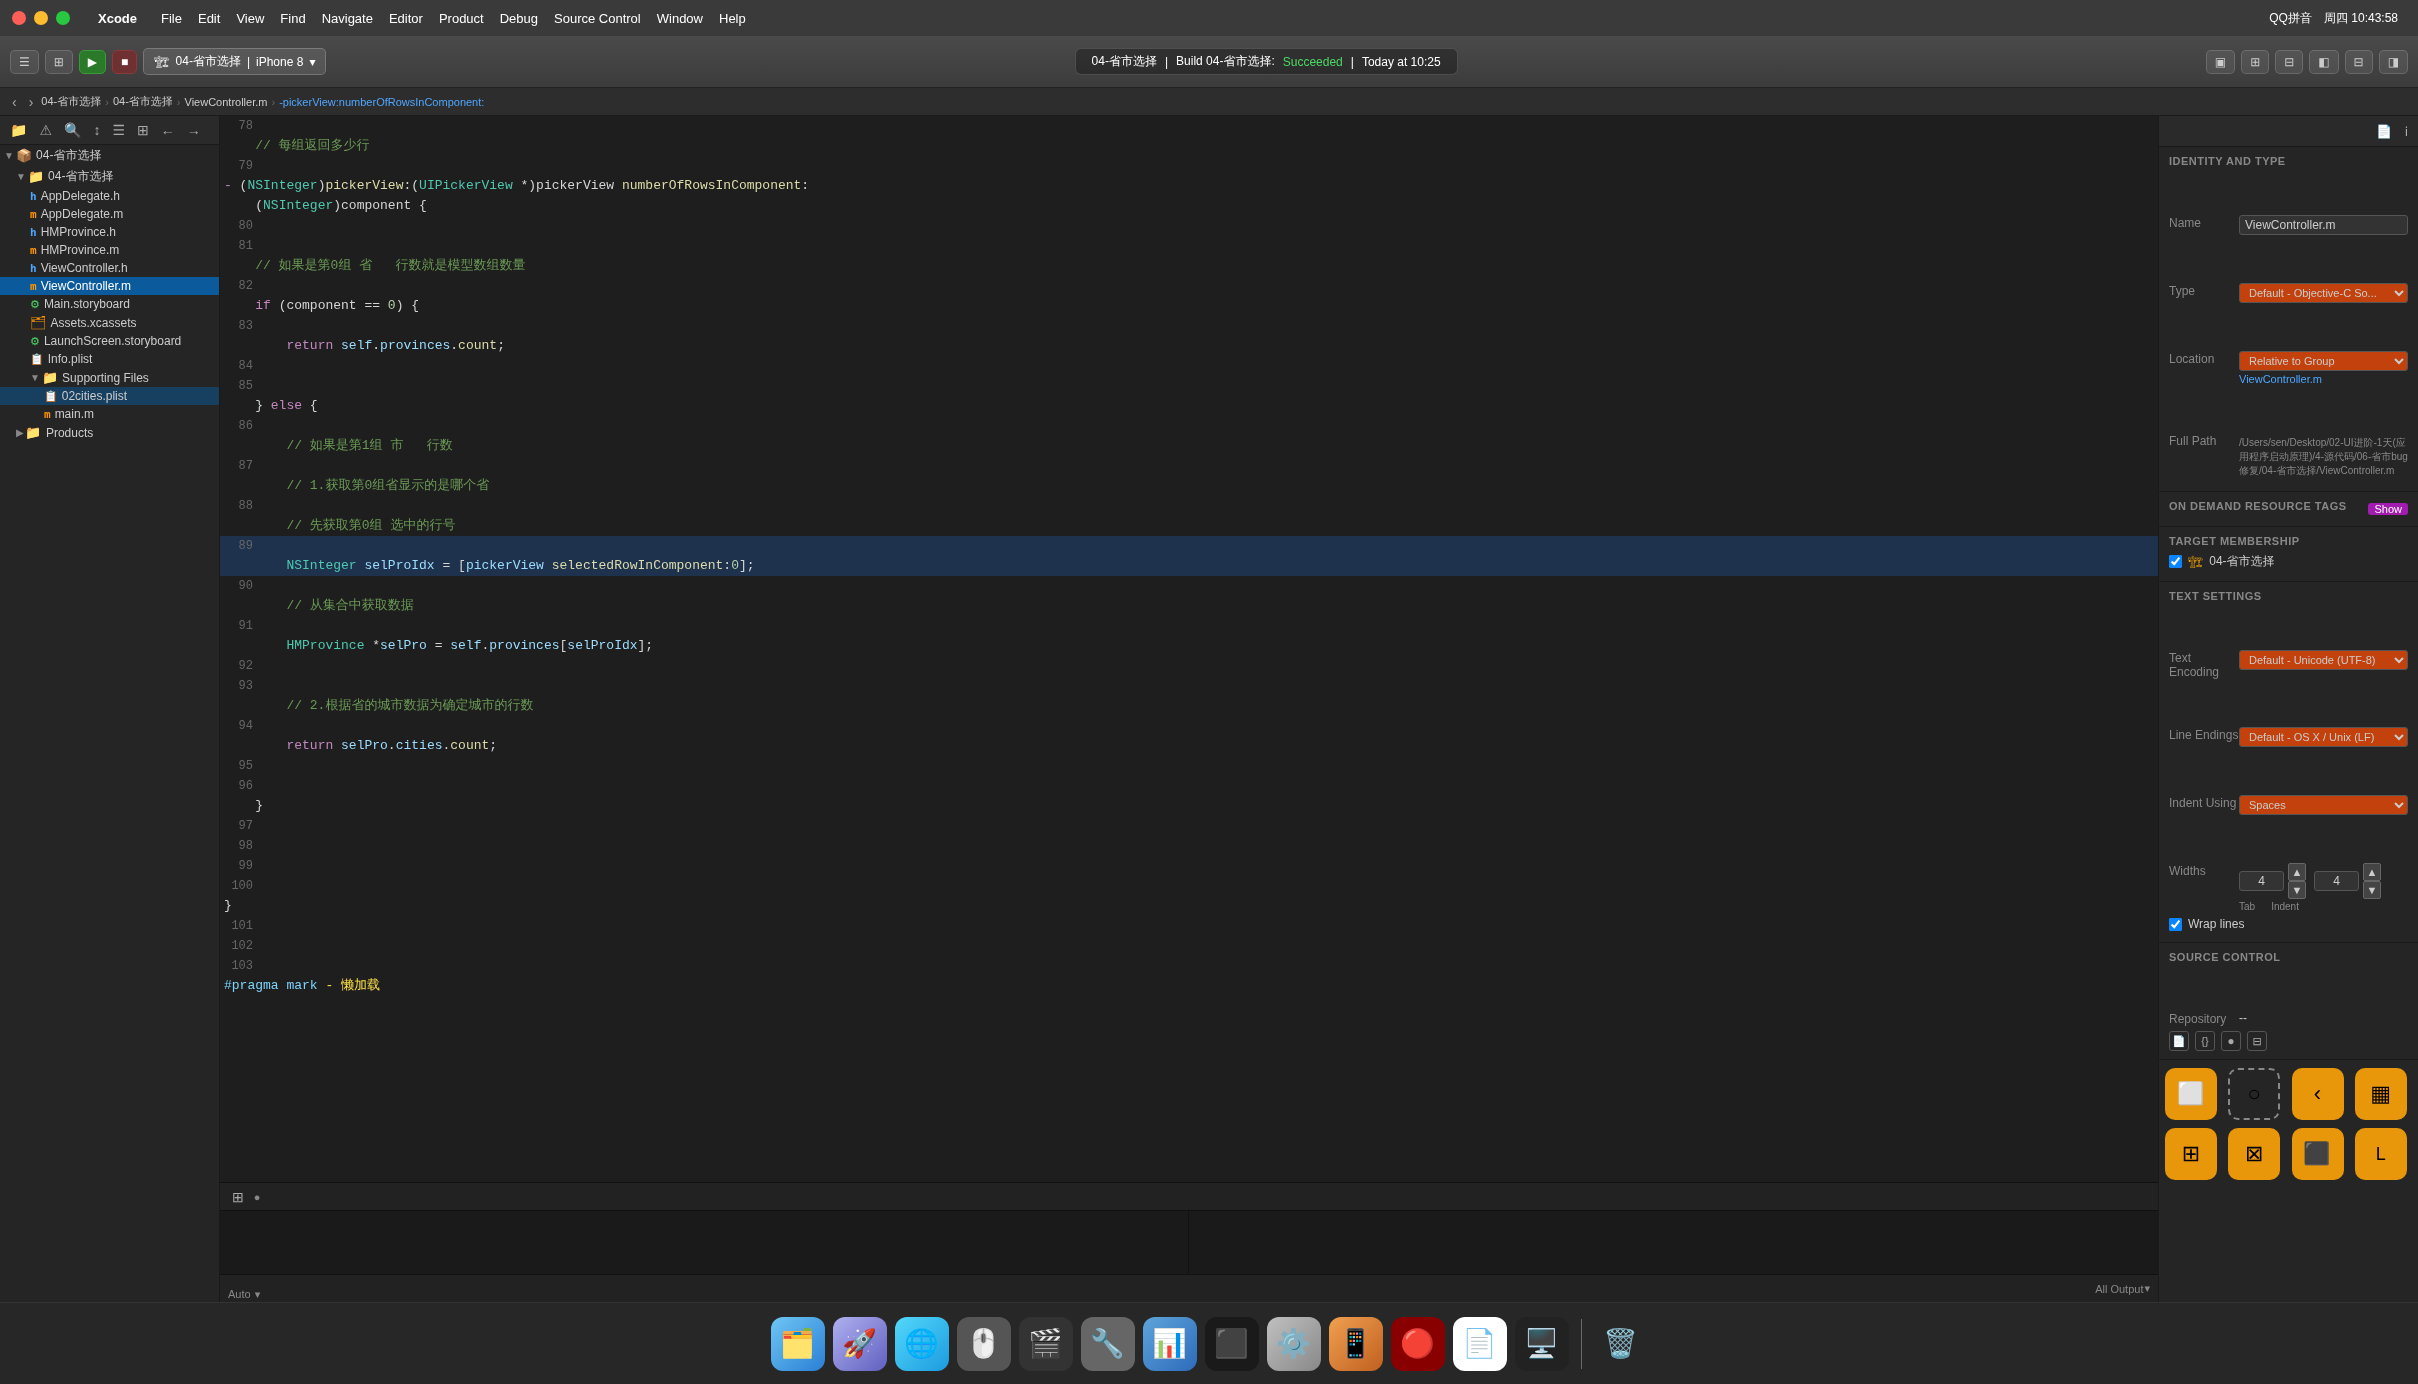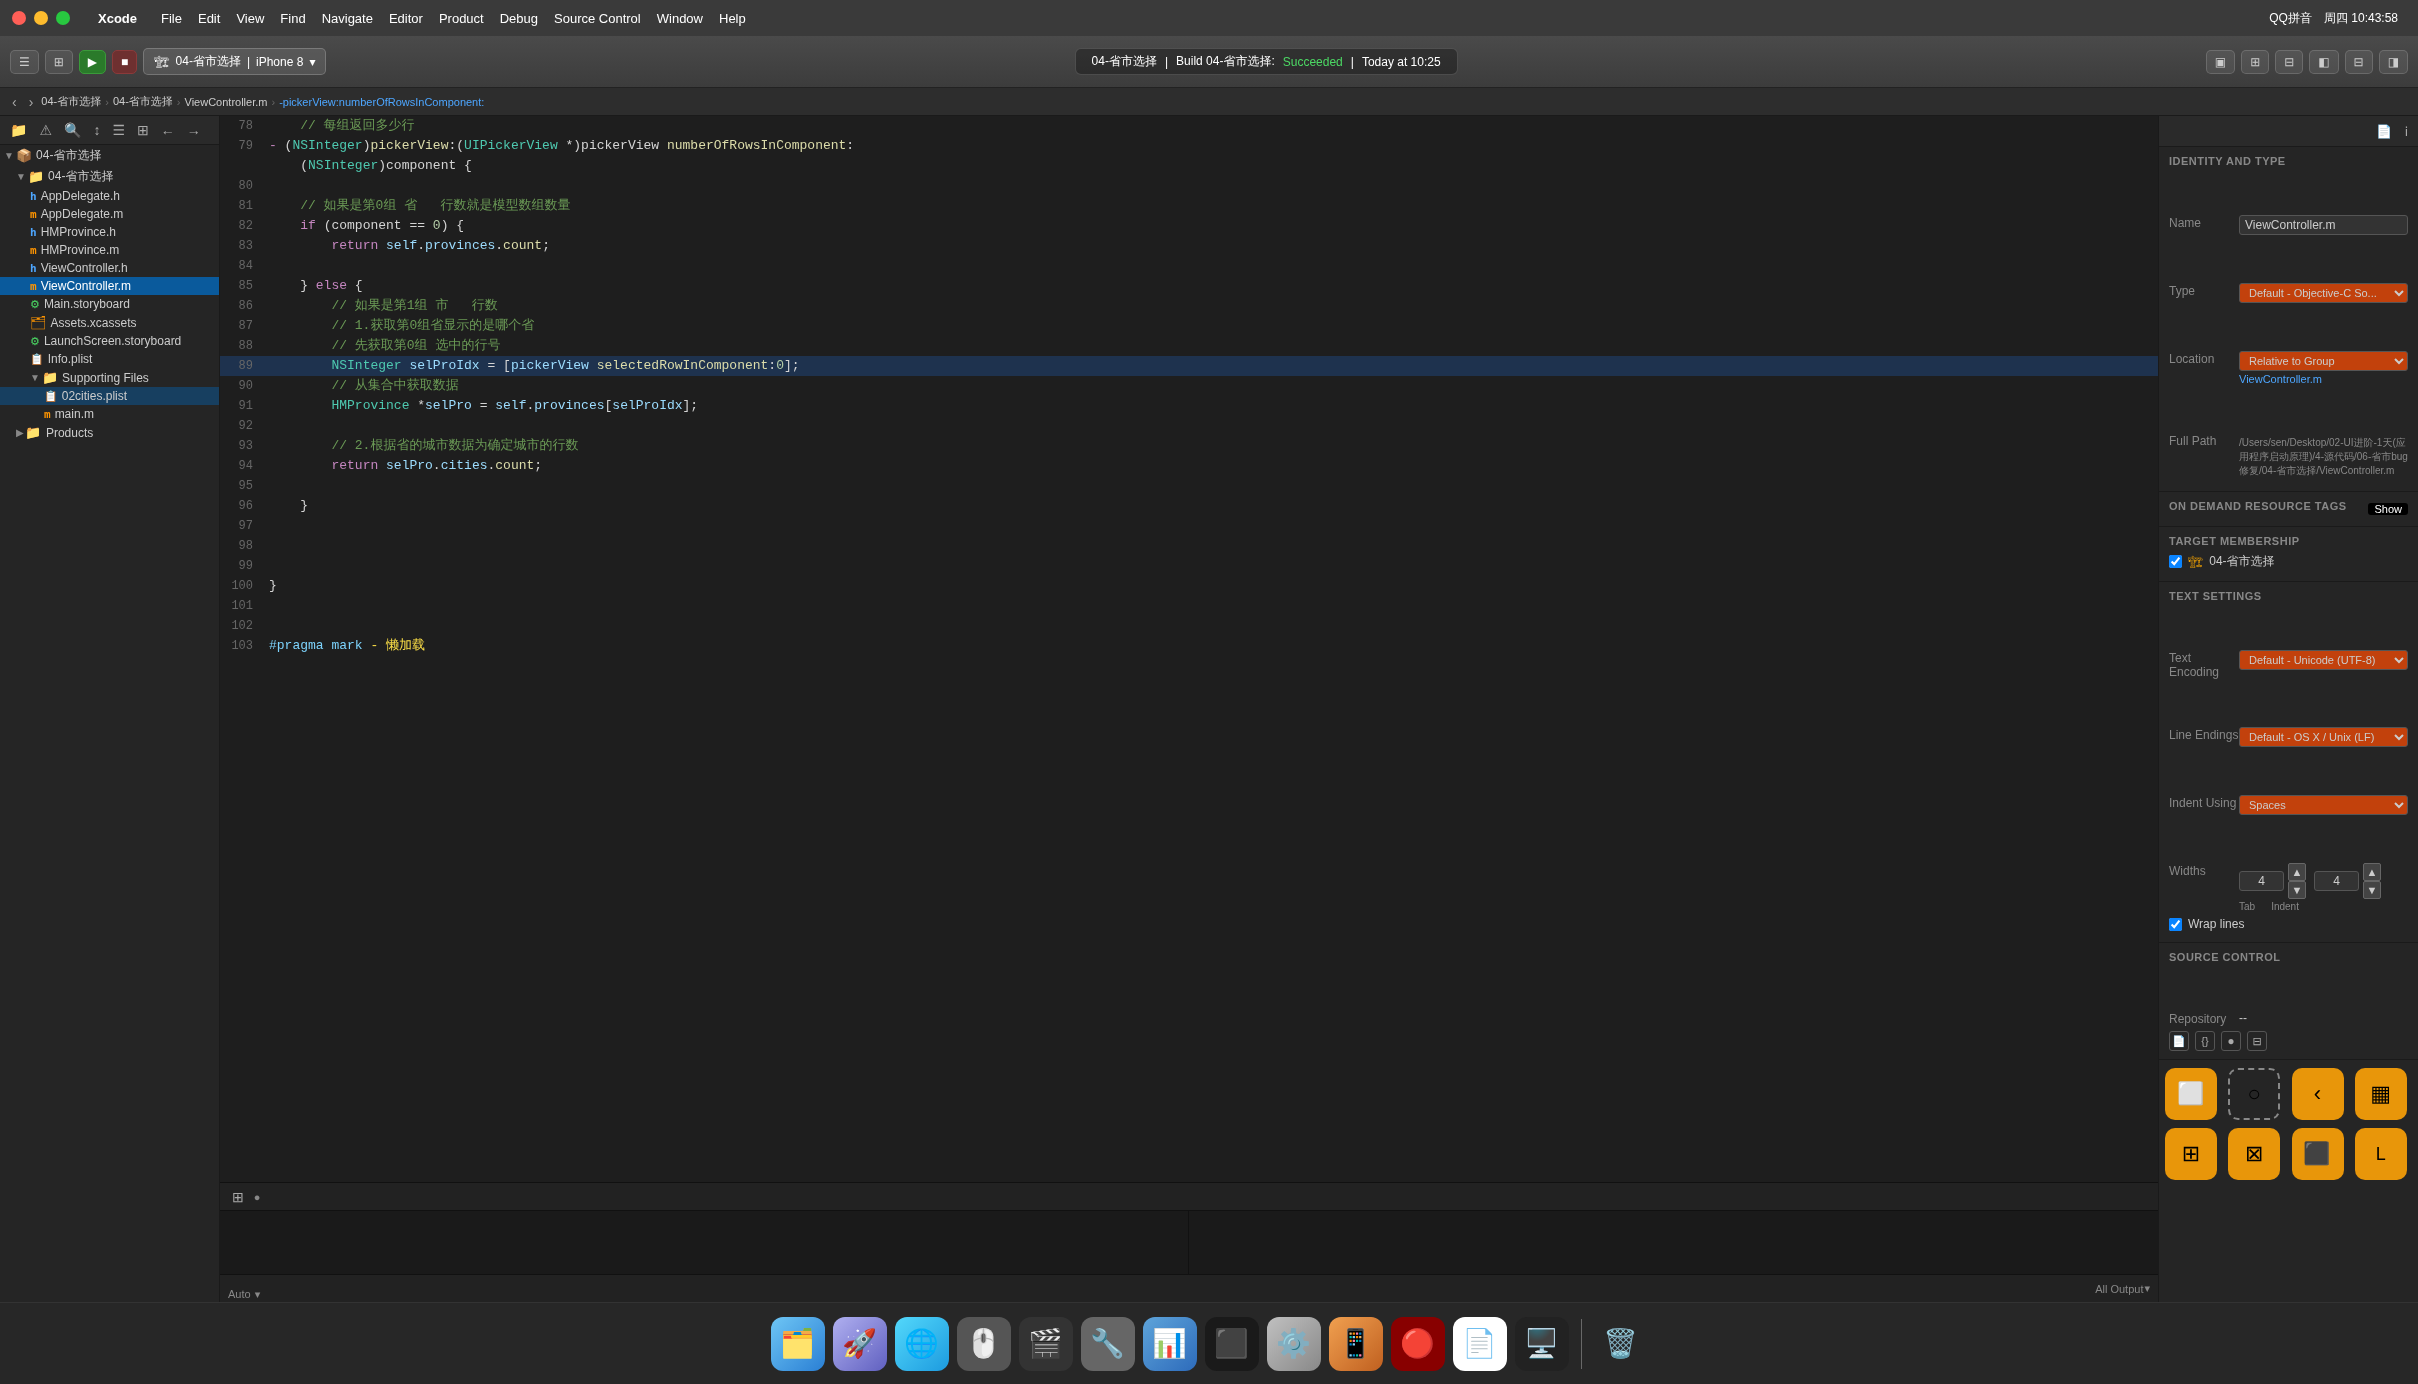--- a/index.html
+++ b/index.html
@@ -193,20 +193,21 @@
       overflow: auto;
       font-family: 'Menlo', 'Monaco', 'Courier New', monospace;
       font-size: 13px;
       line-height: 20px;
       color: #d4d4d4;
     }
 
     .code-line {
       display: flex;
       padding: 0;
+      flex-direction: column;
     }
     .code-line.highlighted { background: rgba(30, 80, 150, 0.4); }
 
     .line-num {
       width: 45px;
       min-width: 45px;
       color: #666;
       text-align: right;
       padding-right: 12px;
       padding-left: 4px;
@@ -828,21 +829,21 @@
 
       <div class="inspector-row">
         <span class="inspector-label">Full Path</span>
         <div class="inspector-fullpath">/Users/sen/Desktop/02-UI进阶-1天(应用程序启动原理)/4-源代码/06-省市bug修复/04-省市选择/ViewController.m</div>
       </div>
     </div>
 
     <div class="inspector-section">
       <div style="display:flex;justify-content:space-between;align-items:center;">
         <span class="inspector-section-title">On Demand Resource Tags</span>
-        <button style="background:#000000;border:none;color:#fff;border-radius:3px;padding:0 6px;font-size:11px;cursor:pointer;">Show</button>
+        <button style="background:#a21caf;border:none;color:#fff;border-radius:3px;padding:0 6px;font-size:11px;cursor:pointer;">Show</button>
       </div>
     </div>
 
     <div class="inspector-section">
       <div class="inspector-section-title">Target Membership</div>
       <div class="checkbox-row">
         <input type="checkbox" checked="" style="">
         <span style="font-size:12px;color:#f0a000;">🏗</span>
         <label>04-省市选择</label>
       </div>

